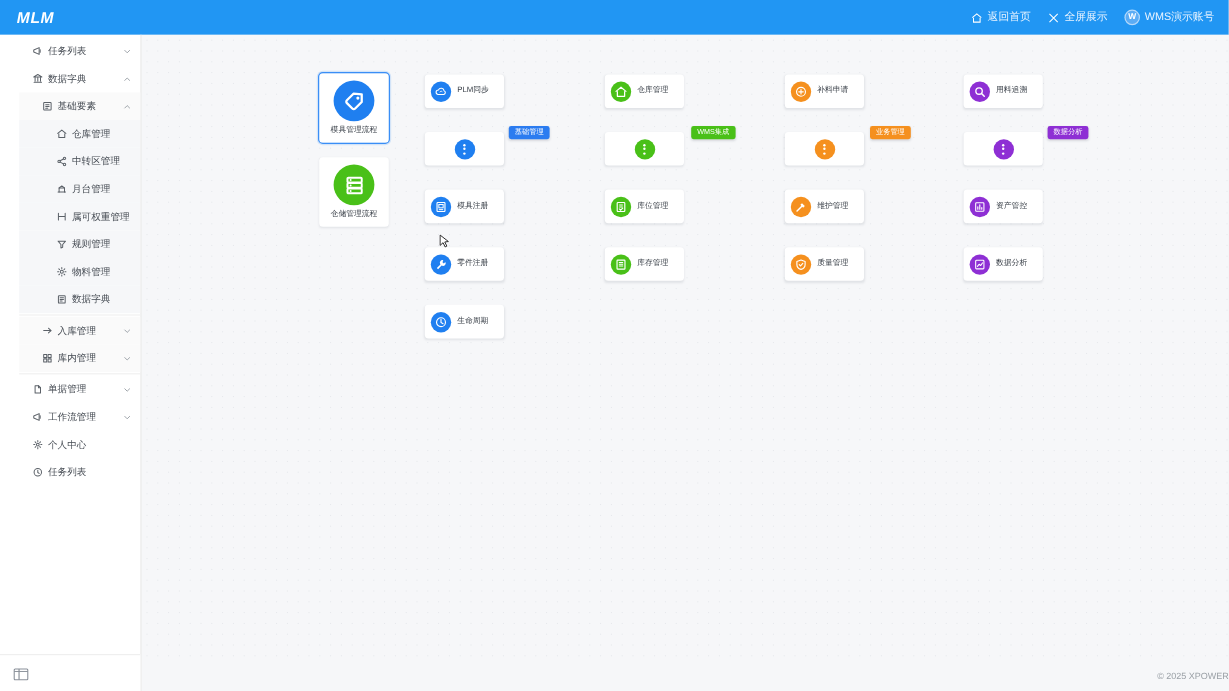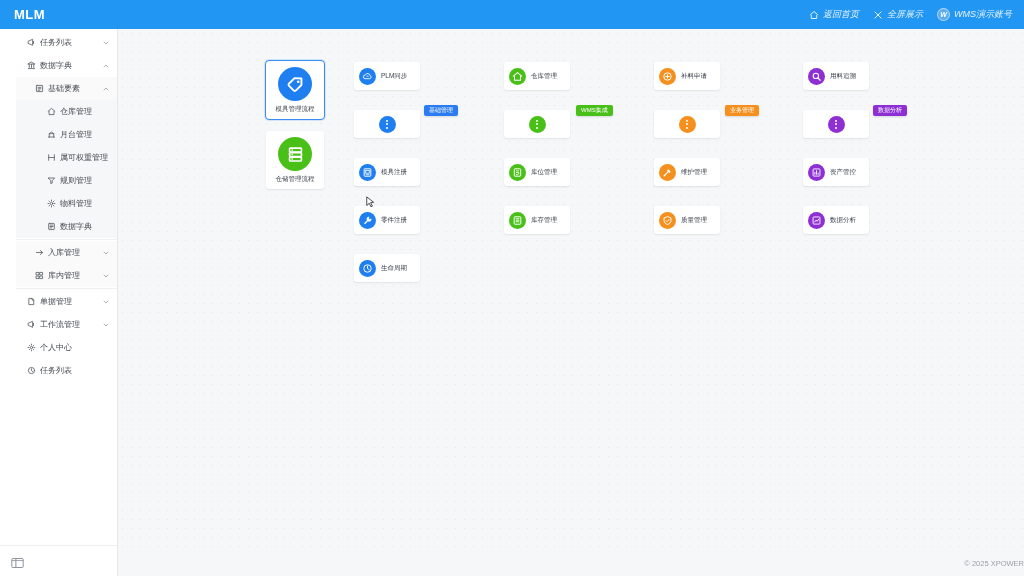--- a/index.html
+++ b/index.html
@@ -12,22 +12,22 @@
   .app { position: relative; width: 1024px; height: 576px; display: flex; flex-direction: column; }
 
   
   .header {
     height: 29px; flex: 0 0 29px;
     background: #2196f3;
     display: flex; align-items: center;
     padding: 0 12px 0 14px;
     color: #ffffff;
   }
-  .brand { font-size: 13px; font-weight: bold; letter-spacing: .5px; }
-  .header-right { margin-left: auto; display: flex; align-items: center; gap: 14px; font-style: italic; }
+  .brand { font-size: 13px; font-weight: bold; letter-spacing: .5px; font-style: italic; }
+  .header-right { margin-left: auto; display: flex; align-items: center; gap: 14px; }
   .hitem { display: flex; align-items: center; gap: 4px; font-size: 9px; color: #eaf4ff; white-space: nowrap; }
   .hicon { width: 10px; height: 10px; display: inline-block; }
   .hicon svg { display: block; }
   .avatar {
     width: 13px; height: 13px; border-radius: 50%;
     background: #5bacf5; color: #fff;
     font-size: 7px; font-weight: bold;
     display: flex; align-items: center; justify-content: center;
     border: 1px solid rgba(255,255,255,.55);
   }
@@ -209,20 +209,31 @@
               <svg viewBox="0 0 16 16" width="9" height="9">
                 <path d="M2 7.5 8 2.5l6 5" fill="none" stroke="currentColor" stroke-width="1.5" stroke-linecap="round" stroke-linejoin="round"></path>
                 <path d="M3.6 7.8V13.5h8.8V7.8" fill="none" stroke="currentColor" stroke-width="1.5" stroke-linecap="round" stroke-linejoin="round"></path>
               </svg>
             </span>
             <span class="lbl">仓库管理</span>
           </div>
           <div class="mrow lvl3">
             <span class="ic">
               <svg viewBox="0 0 16 16" width="9" height="9">
+                <circle cx="12" cy="3.5" r="1.8" fill="none" stroke="currentColor" stroke-width="1.5" stroke-linecap="round" stroke-linejoin="round"></circle>
+                <circle cx="4" cy="8" r="1.8" fill="none" stroke="currentColor" stroke-width="1.5" stroke-linecap="round" stroke-linejoin="round"></circle>
+                <circle cx="12" cy="12.5" r="1.8" fill="none" stroke="currentColor" stroke-width="1.5" stroke-linecap="round" stroke-linejoin="round"></circle>
+                <path d="M5.6 7 10.4 4.4M5.6 9l4.8 2.6" fill="none" stroke="currentColor" stroke-width="1.5" stroke-linecap="round" stroke-linejoin="round"></path>
+              </svg>
+            </span>
+            <span class="lbl">中转区管理</span>
+          </div>
+          <div class="mrow lvl3">
+            <span class="ic">
+              <svg viewBox="0 0 16 16" width="9" height="9">
                 <path d="M2.5 12.5h11" fill="none" stroke="currentColor" stroke-width="1.5" stroke-linecap="round" stroke-linejoin="round"></path>
                 <path d="M4 12.5V6.5h8v6" fill="none" stroke="currentColor" stroke-width="1.5" stroke-linecap="round" stroke-linejoin="round"></path>
                 <path d="M4 6.5 8 3.5l4 3" fill="none" stroke="currentColor" stroke-width="1.5" stroke-linecap="round" stroke-linejoin="round"></path>
               </svg>
             </span>
             <span class="lbl">月台管理</span>
           </div>
           <div class="mrow lvl3">
             <span class="ic">
               <svg viewBox="0 0 16 16" width="9" height="9">

